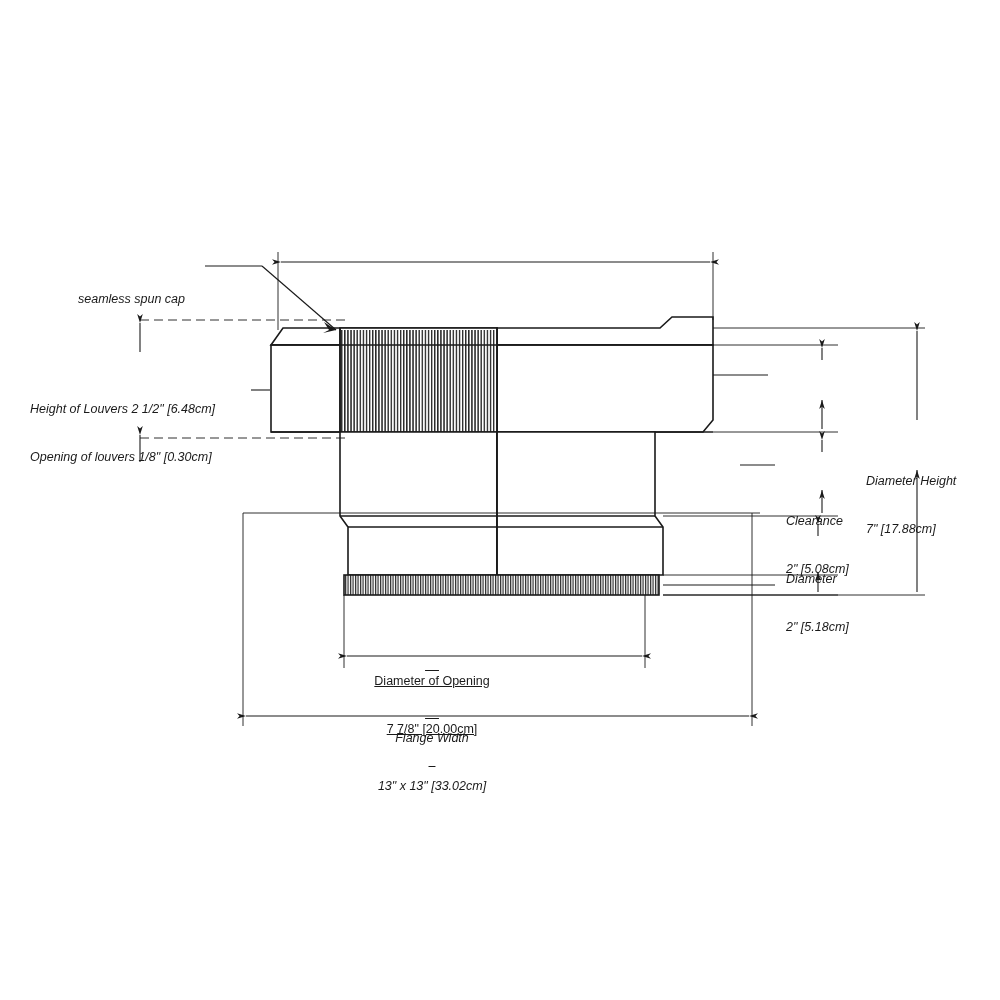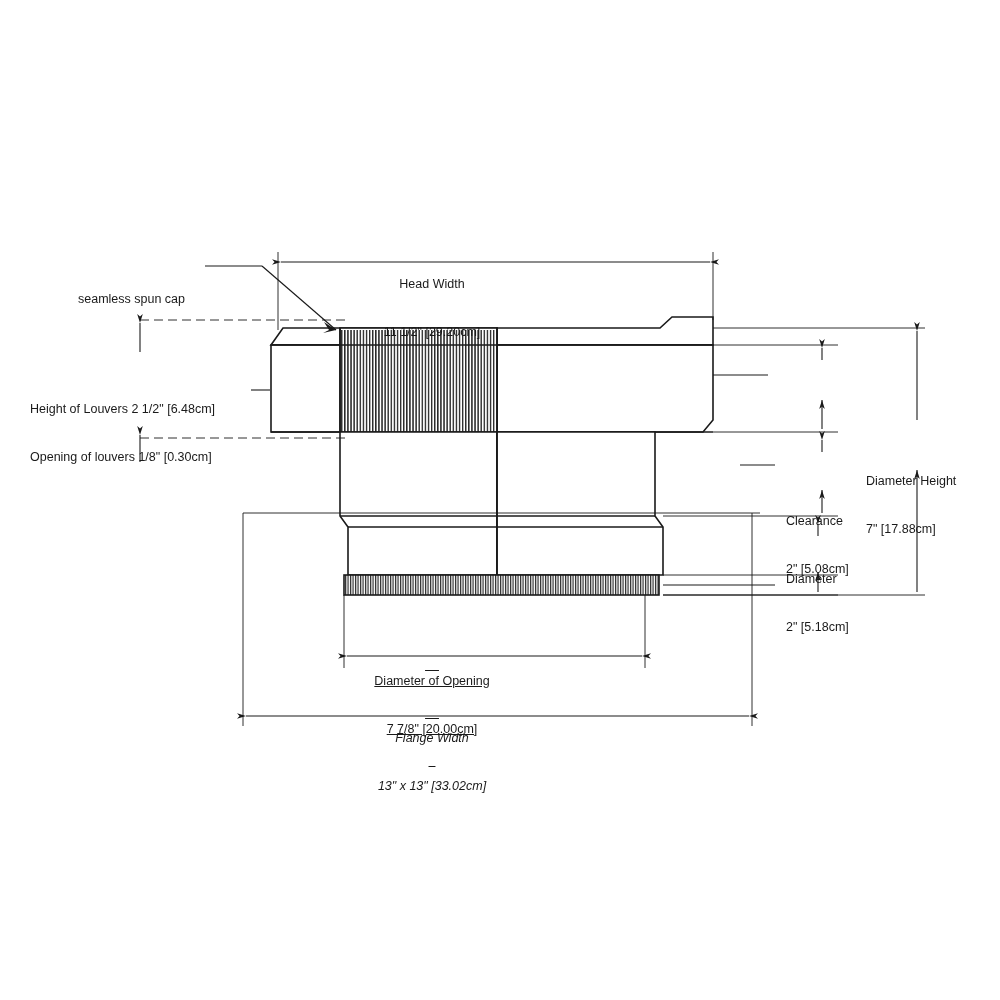--- a/index.html
+++ b/index.html
@@ -17,21 +17,21 @@
     overflow: hidden;
   }
   .lbl {
     position: absolute;
     font-size: 12.5px;
     line-height: 16px;
     color: #1a1a1a;
     white-space: pre;
   }
   .lbl.center { text-align: center; }
-  .lbl.left { text-align: left; }
+  .lbl.left { text-align: left; font-style: italic; }
   svg.draw {
     position: absolute;
     left: 0;
     top: 0;
     width: 1000px;
     height: 1000px;
   }
 </style>
 </head>
 <body>
@@ -143,24 +143,20 @@
       <line x1="663" y1="585" x2="775" y2="585"></line>
       <line x1="713" y1="375" x2="768" y2="375"></line>
       <line x1="251" y1="390" x2="270" y2="390"></line>
     </g>
   </svg>
 
   <div class="lbl left" style="left:78px; top:259px;">
     <div>seamless spun cap</div>
   </div>
 
-  <div class="lbl center" style="left:332px; top:244px; width:200px;">
-    <div>Head Width</div>
-    <div>11 1/2" [29.20cm]</div>
-  </div>
 
   <div class="lbl left" style="left:30px; top:369px;">
     <div>Height of Louvers 2 1/2" [6.48cm]</div>
     <div>Opening of louvers 1/8" [0.30cm]</div>
   </div>
 
 
   <div class="lbl left" style="left:866px; top:441px;">
     <div>Diameter Height</div>
     <div>7" [17.88cm]</div>

